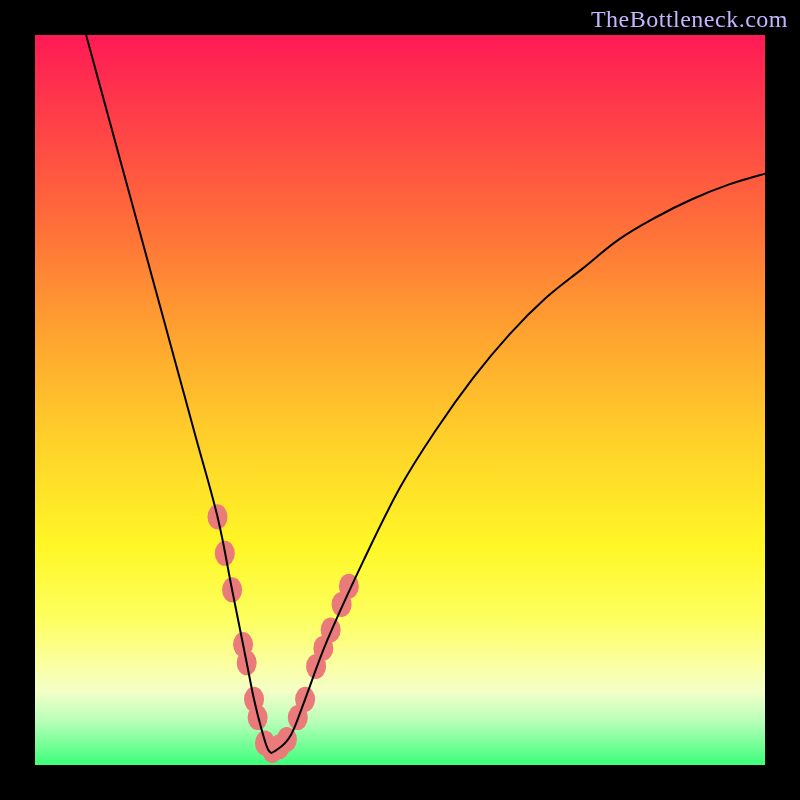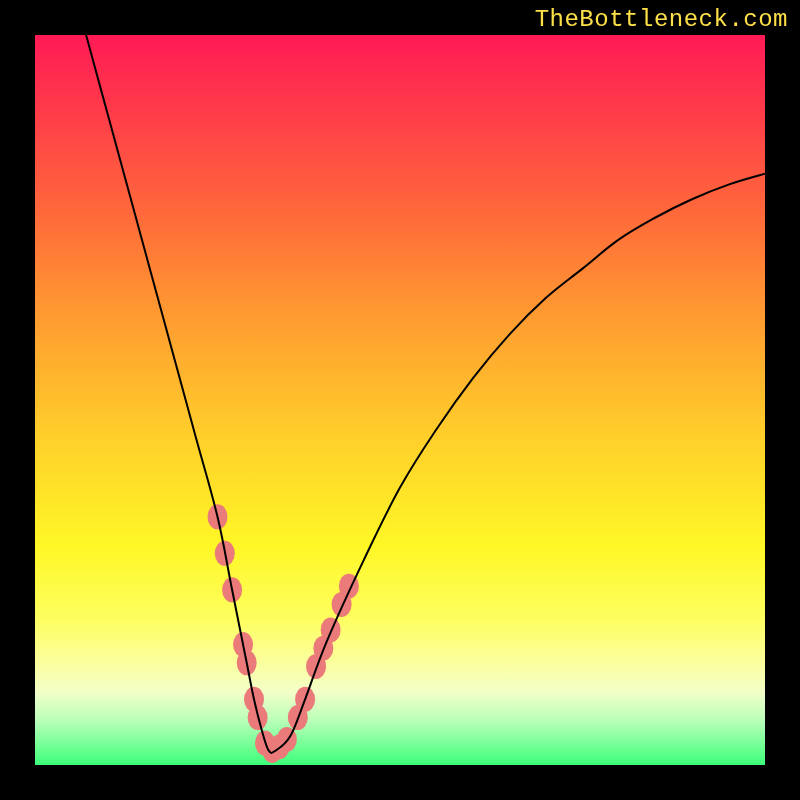--- a/index.html
+++ b/index.html
@@ -35,23 +35,23 @@
       #fbff9e 86%,
       #f3ffc8 90%,
       #b8ffb8 94%,
       #3cff7a 100%
     );
   }
   .watermark {
     position: absolute;
     top: 6px;
     right: 12px;
-    font-family: Liberation Mono, monospace;
+    font-family: Liberation Serif, serif;
     font-size: 24px;
-    color: #fde047;
+    color: #c4b5fd;
     letter-spacing: 0.5px;
     user-select: none;
   }
   svg.curve {
     position: absolute;
     left: 0;
     top: 0;
     width: 730px;
     height: 730px;
   }

